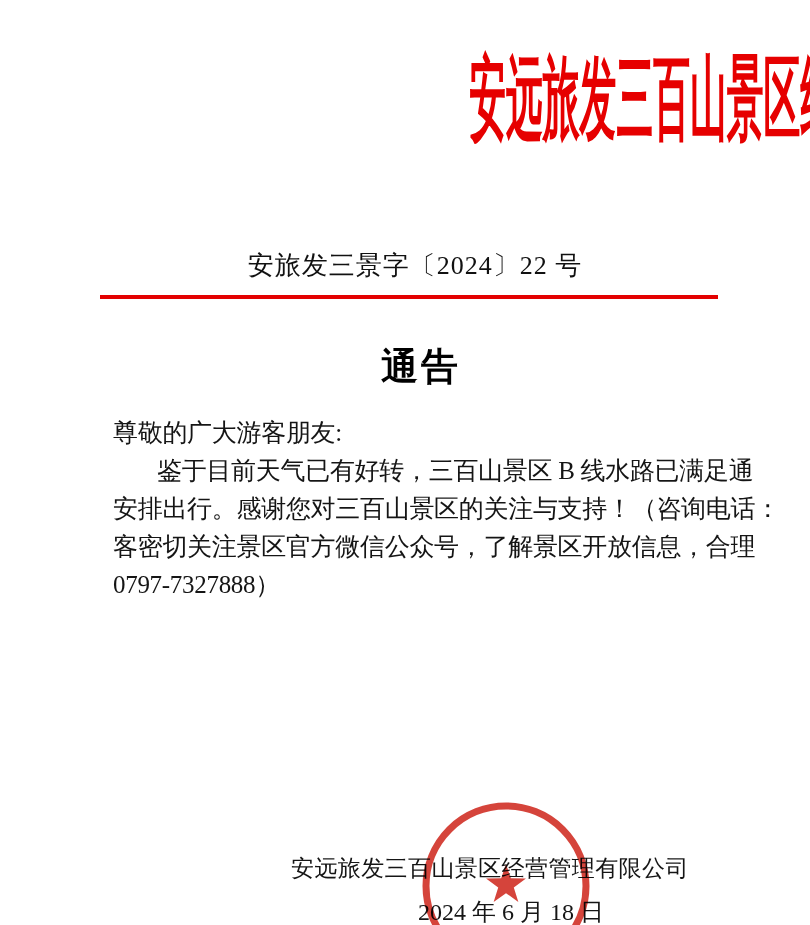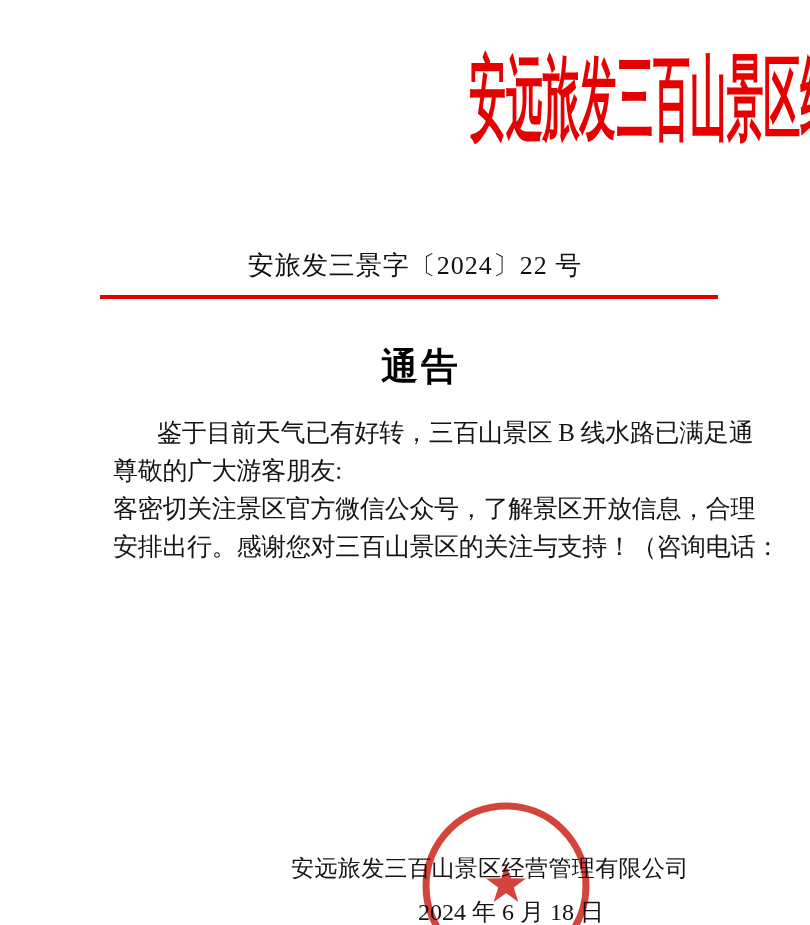--- a/index.html
+++ b/index.html
@@ -119,24 +119,25 @@
     <span class="stretch">安远旅发三百山景区经营管理有限公司</span>
   </div>
 
   <div class="doc-number">安旅发三景字〔2024〕22 号</div>
 
   <div class="red-rule"></div>
 
   <h1 class="notice-title">通告</h1>
 
   <div class="body-block">
+    <div class="line">尊敬的广大游客朋友:</div>
     <div class="line indent">鉴于目前天气已有好转，三百山景区 B 线水路已满足通</div>
-    <div class="line">尊敬的广大游客朋友:</div>
+    <div class="line">安排出行。感谢您对三百山景区的关注与支持！（咨询电话：</div>
     <div class="line">客密切关注景区官方微信公众号，了解景区开放信息，合理</div>
-    <div class="line">安排出行。感谢您对三百山景区的关注与支持！（咨询电话：</div>
+    <div class="line">0797-7327888）</div>
   </div>
 
   <div class="signature">安远旅发三百山景区经营管理有限公司</div>
 
   <div class="sign-date">2024 年 6 月 18 日</div>
 
   <svg class="seal" viewBox="0 0 174 174" xmlns="http://www.w3.org/2000/svg">
     <circle cx="87" cy="87" r="80" fill="none" stroke-width="7" stroke="#d2342a"></circle>
     <polygon points="87,65 91.82,79.37 106.97,79.51 94.8,88.53 99.35,102.99 87,94.2 74.65,102.99 79.2,88.53 67.03,79.51 82.18,79.37" fill="#d2342a"></polygon>
     <defs>

